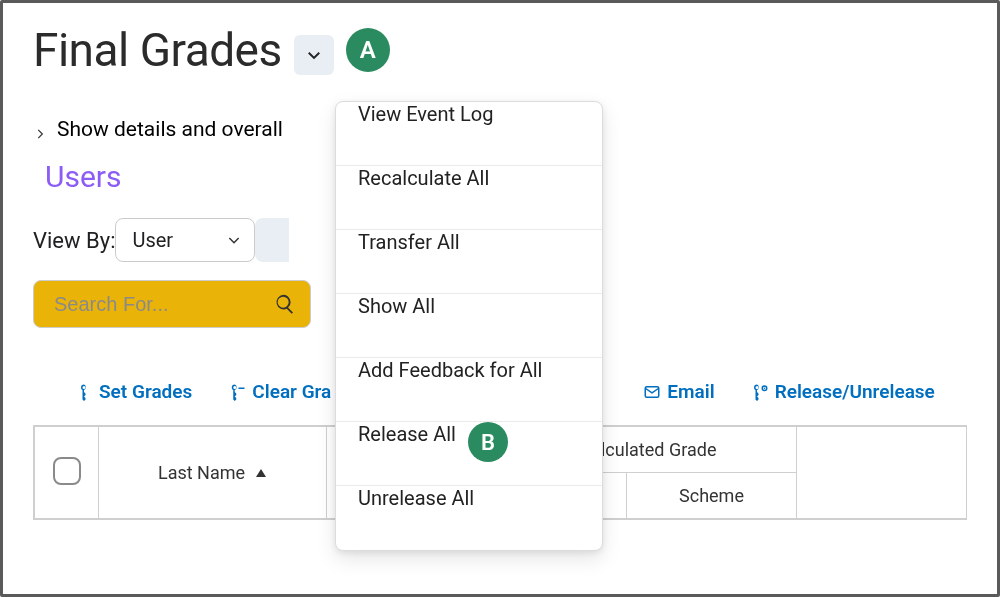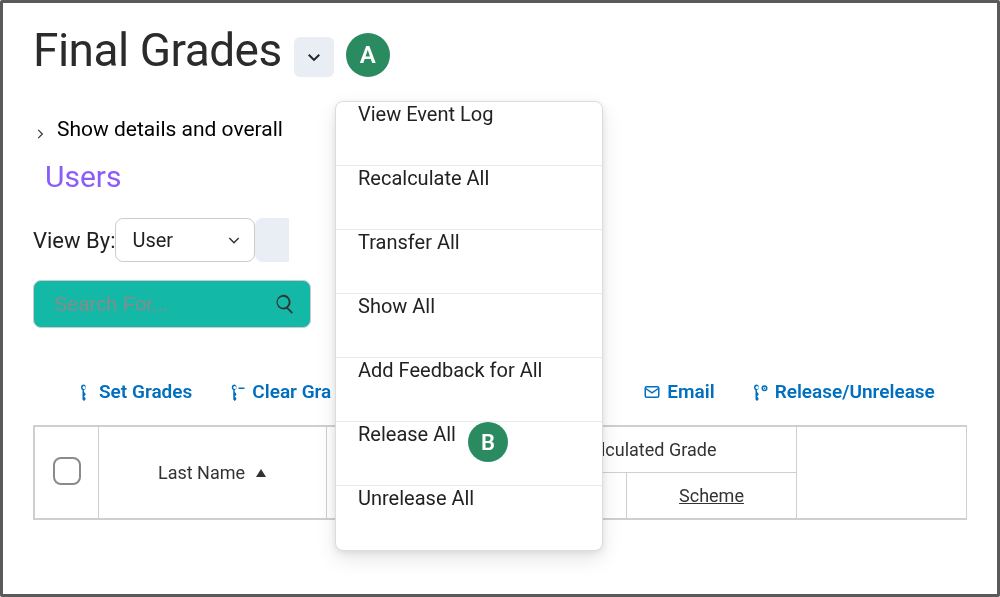--- a/index.html
+++ b/index.html
@@ -23,21 +23,21 @@
   }
   .content {
     position: relative;
     padding: 14px 30px 0 30px;
     height: 100%;
   }
 
   
   .title-row {
     display: flex;
-    align-items: flex-end;
+    align-items: center;
     gap: 12px;
     margin-top: 6px;
   }
   .page-title {
     font-size: 46px;
     font-weight: 400;
     letter-spacing: -0.5px;
     margin: 0;
     color: #2b2b2b;
   }
@@ -137,21 +137,21 @@
     display: inline-flex;
     align-items: center;
     justify-content: space-between;
     height: 48px;
     width: 278px;
     padding: 0 14px 0 18px;
     border: 1.5px solid #CBCBCB;
     border-radius: 8px;
     font-size: 20px;
     color: #7a7a7a;
-    background: #14b8a6;
+    background: #eab308;
   }
   .search input {
     border: none;
     outline: none;
     font-size: 20px;
     color: #333;
     width: 100%;
     background: transparent;
   }
   .search input::placeholder { color: #8a8a8a; }
@@ -197,21 +197,21 @@
     padding: 0;
     text-align: center;
     vertical-align: middle;
     color: #333;
   }
   th.col-check { width: 64px; }
   th.col-last { width: 228px; }
   th.col-first { width: 130px; }
   th.col-extra { width: auto; }
   th.group-head { height: 46px; }
-  th.sub-head { height: 46px; text-decoration: underline; }
+  th.sub-head { height: 46px; }
   th.tall { height: 92px; }
   .lastname-inner {
     display: inline-flex;
     align-items: center;
     gap: 10px;
   }
   .sort-caret svg { width: 12px; height: 12px; fill: #333; }
   input.row-check {
     appearance: none;
     width: 28px; height: 28px;

